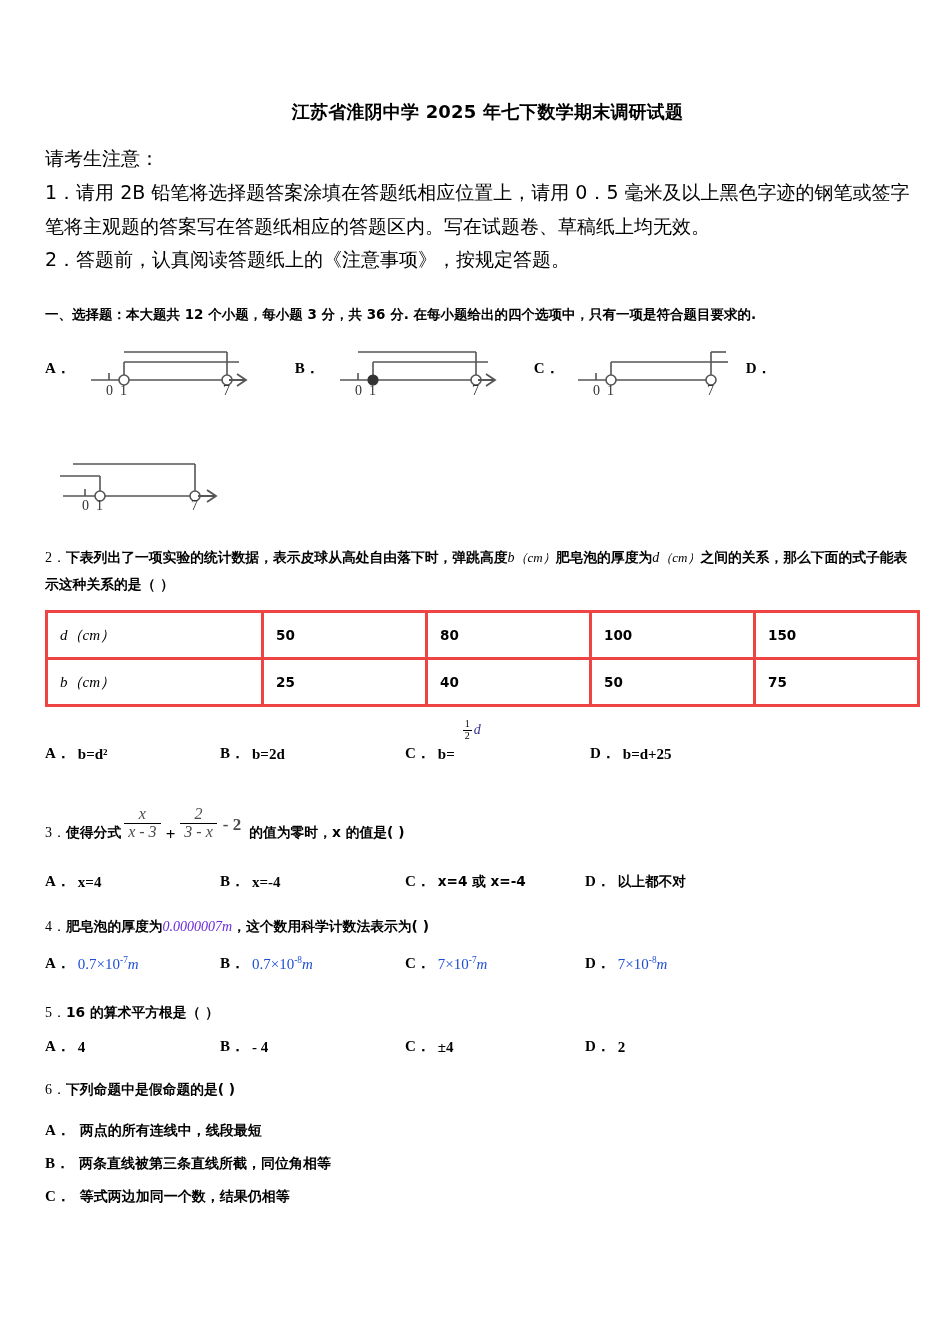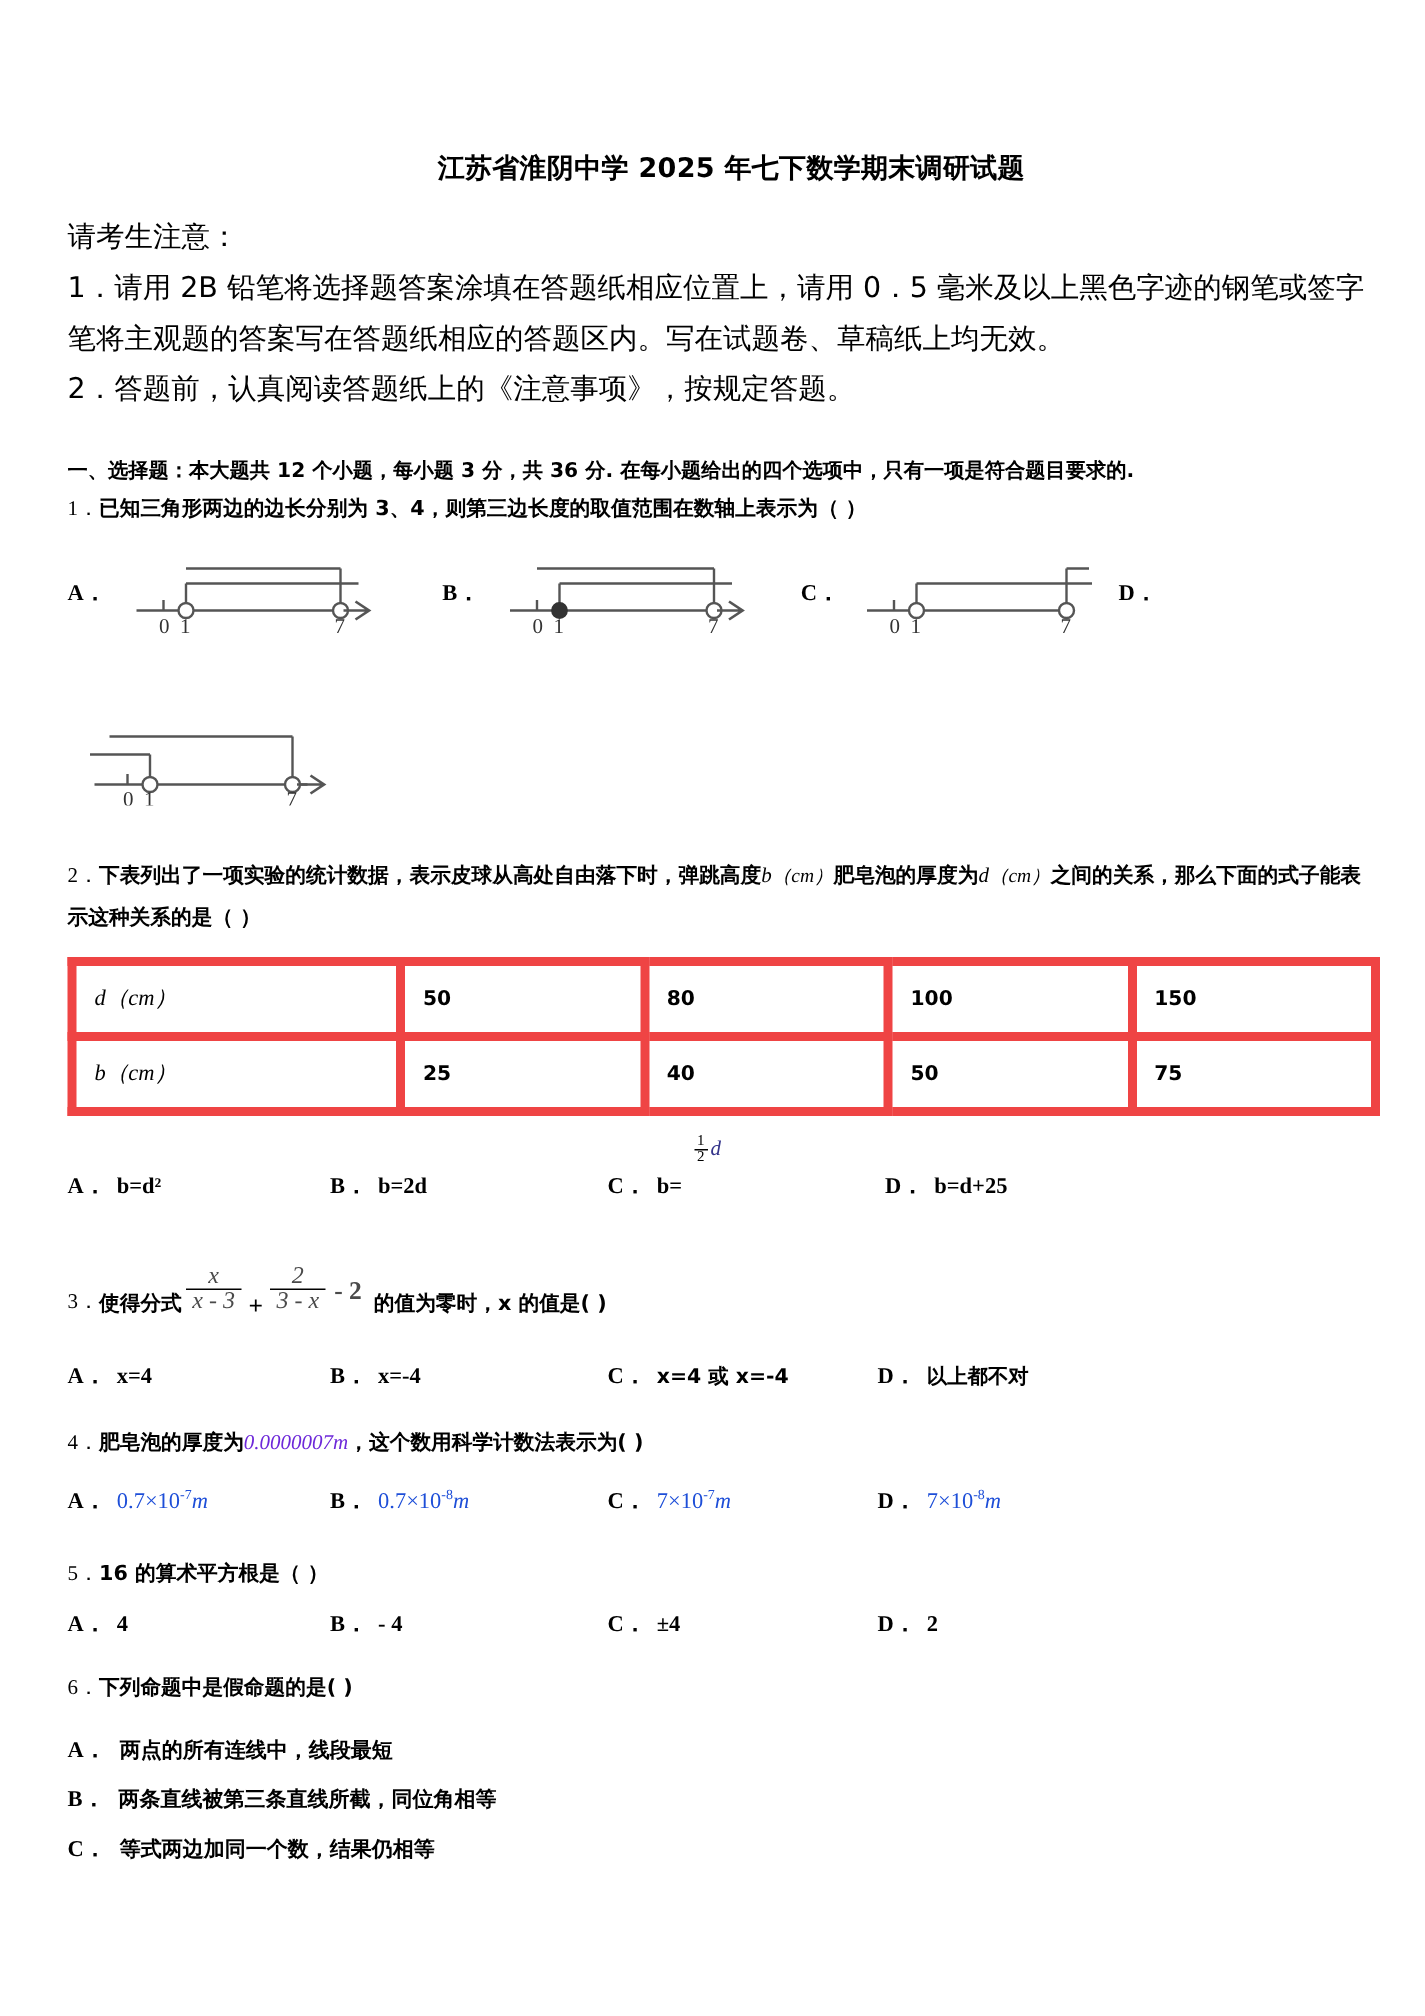--- a/index.html
+++ b/index.html
@@ -141,21 +141,21 @@
   }
 
   
   table.data-table {
     border-collapse: collapse;
     width: 875px;
     table-layout: fixed;
     margin-top: 4px;
   }
   table.data-table td {
-    border: 6px solid #ef4444;
+    border: 3px solid #ef4444;
     height: 44px;
     padding: 0 16px 0 12px;
     vertical-align: middle;
     font-family: "DejaVu Sans", "Liberation Sans", sans-serif;
     font-weight: bold;
     font-size: 13.5px;
   }
   table.data-table td.hdr {
     font-family: "Liberation Serif", "DejaVu Serif", serif;
     font-style: italic;
@@ -260,23 +260,20 @@
     <div class="notice">
       <div class="notice-line">请考生注意：</div>
       <div class="notice-line">1．请用 2B 铅笔将选择题答案涂填在答题纸相应位置上，请用 0．5 毫米及以上黑色字迹的钢笔或签字笔将主观题的答案写在答题纸相应的答题区内。写在试题卷、草稿纸上均无效。</div>
       <div class="notice-line">2．答题前，认真阅读答题纸上的《注意事项》，按规定答题。</div>
     </div>
 
     <div class="gap-lg"></div>
 
     <div class="section-head">一、选择题：本大题共 12 个小题，每小题 3 分，共 36 分. 在每小题给出的四个选项中，只有一项是符合题目要求的.</div>
 
-    <div class="q-text">
-      <span class="q-num">1．</span><span>已知三角形两边的边长分别为 3、4，则第三边长度的取值范围在数轴上表示为（   ）</span>
-    </div>
 
     <div class="numline-row">
 
       <div class="nl-group">
         <span class="nl-lbl">A．</span>
         <svg width="180" height="56" viewBox="0 0 180 56">
           <g stroke="#555" stroke-width="1.6" fill="none">
             <line x1="12" y1="40" x2="150" y2="40"></line>
             <line x1="30" y1="33" x2="30" y2="40"></line>
             <line x1="45" y1="12" x2="148" y2="12"></line>

